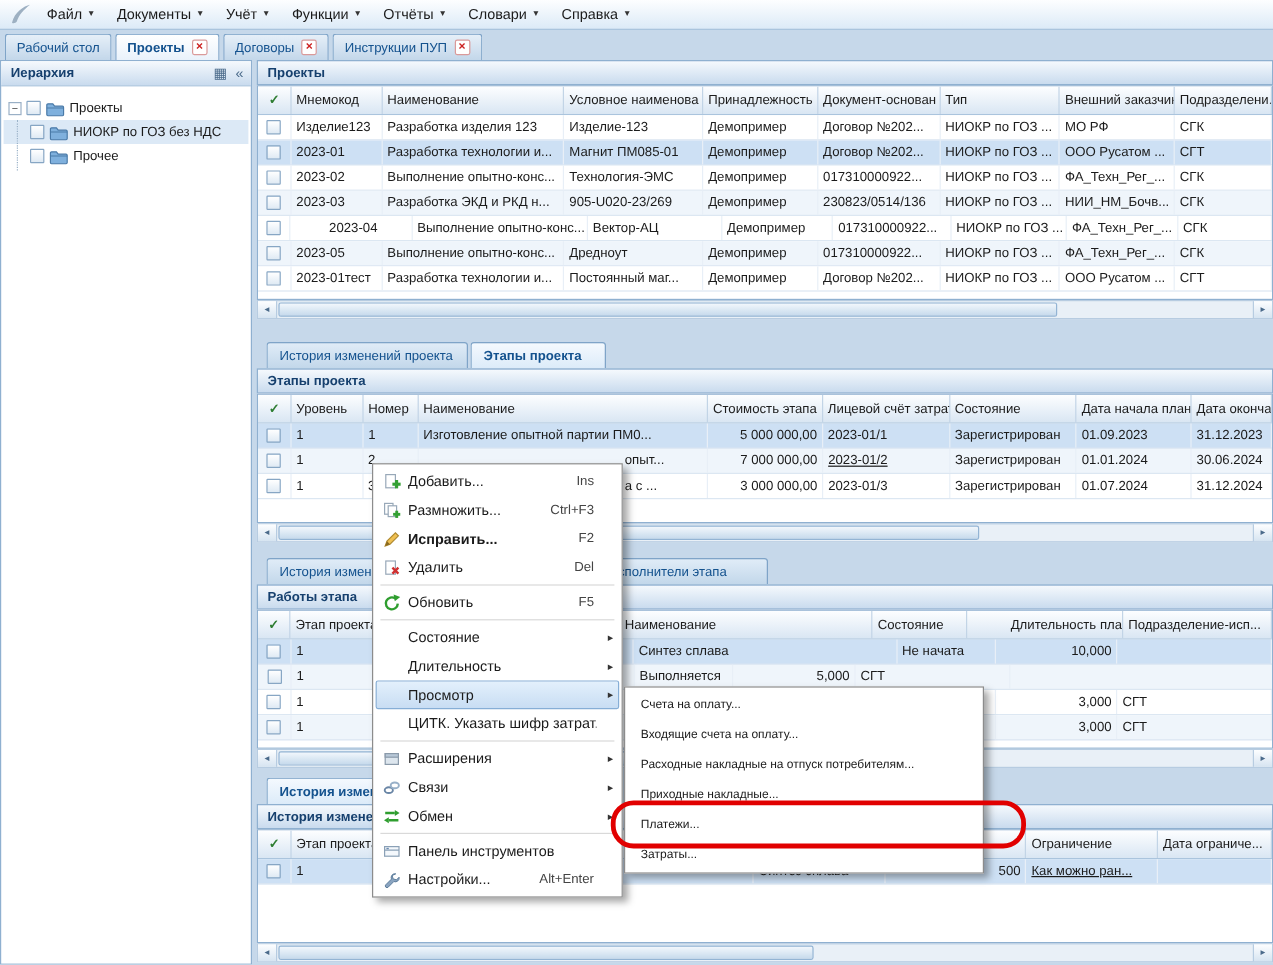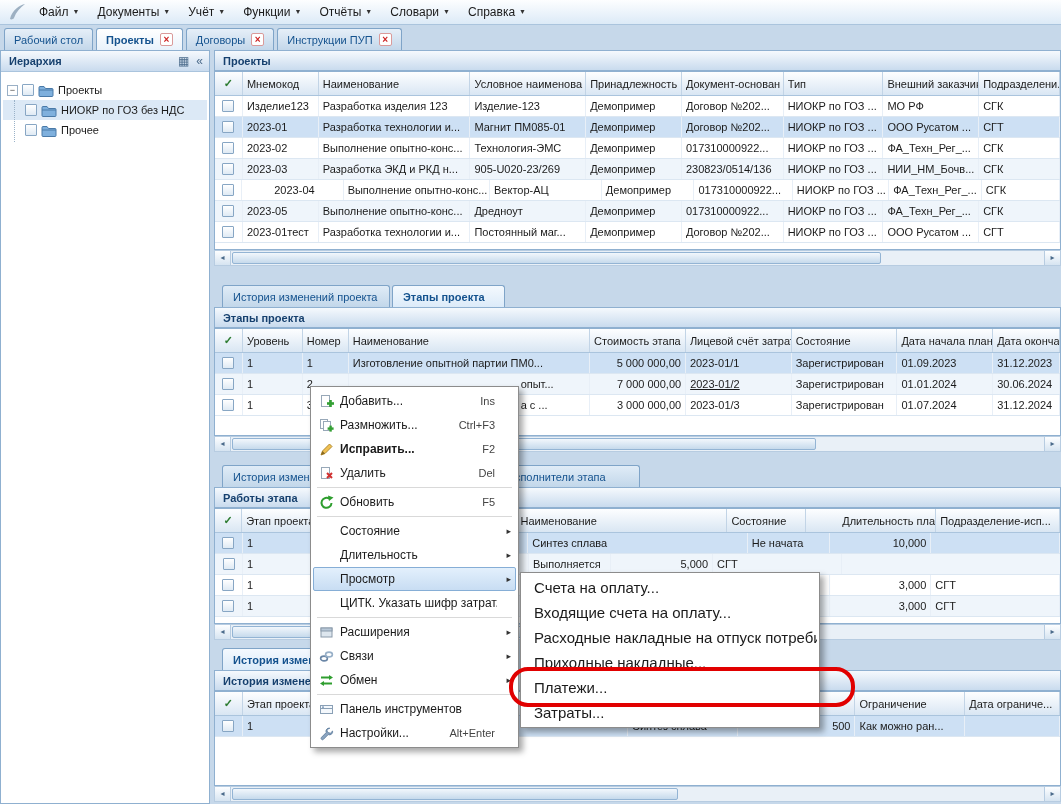--- a/index.html
+++ b/index.html
@@ -71,21 +71,21 @@
   .mi{height:24px;display:flex;align-items:center;gap:5px;padding:0 4px 0 3px;border:1px solid transparent;}
   .mi .ic{width:18px;height:16px;flex:0 0 18px;display:flex;align-items:center;justify-content:center;}
   .mi .lbl{flex:1;font-size:12px;color:#1b1b1b;white-space:nowrap;overflow:hidden;}
   .mi .sc{color:#444;font-size:11px;margin-right:2px;white-space:nowrap;}
   .mi .arrow{width:9px;color:#333;font-size:9px;text-align:right;flex:0 0 9px;}
   .mi.hl{background:linear-gradient(#e3f0fc,#c8ddf3);border:1px solid #86aed6;border-radius:2px;}
   .mi.bold .lbl{font-weight:bold;}
   .msep{height:1px;background:#d9d9d9;margin:2px 4px;}
   .submenu{position:absolute;left:520px;top:572px;width:300px;background:#fff;border:1px solid #8c8c8c;
     box-shadow:4px 4px 6px rgba(0,0,0,.35);padding:2px;z-index:60;}
-  .smi{height:25px;display:flex;align-items:center;padding:0 6px 0 11px;font-size:15px;white-space:nowrap;overflow:hidden;}
+  .smi{height:25px;display:flex;align-items:center;padding:0 6px 0 11px;font-size:10px;white-space:nowrap;overflow:hidden;}
   .red-ring{position:absolute;left:509px;top:667px;width:346px;height:40px;border:4px solid #e10000;border-radius:19px;
     z-index:70;pointer-events:none;}
 </style>
 </head>
 <body>
 
 <div class="screen">
 
   <div class="menubar">
     <span class="logo">
@@ -518,21 +518,21 @@
         </div>
       </div>
       <div class="grid-row row-sel">
         <div class="gr-cell cell-check" style="width: 28px;">
           <span class="checkbox"></span>
         </div>
         <div class="gr-cell" style="width: 90px;">1</div>
         <div class="gr-cell" style="width: 296px;"></div>
         <div class="gr-cell" style="width: 110px;">Синтез сплава</div>
         <div class="gr-cell num" style="width: 118px;">500</div>
-        <div class="gr-cell" style="width: 110px;">Как можно ран...</div>
+        <div class="gr-cell" style="width: 110px; text-decoration: underline;">Как можно ран...</div>
         <div class="gr-cell" style="width: 95px;"></div>
       </div>
     </div>
   <div class="hscroll" style="left:214px;top:786px;width:847px;">
     <span class="sb-btn l">◂</span>
     <span class="sb-track">
         <span class="sb-thumb" style="width:55%"></span>
       </span>
     <span class="sb-btn r">▸</span>
   </div>

